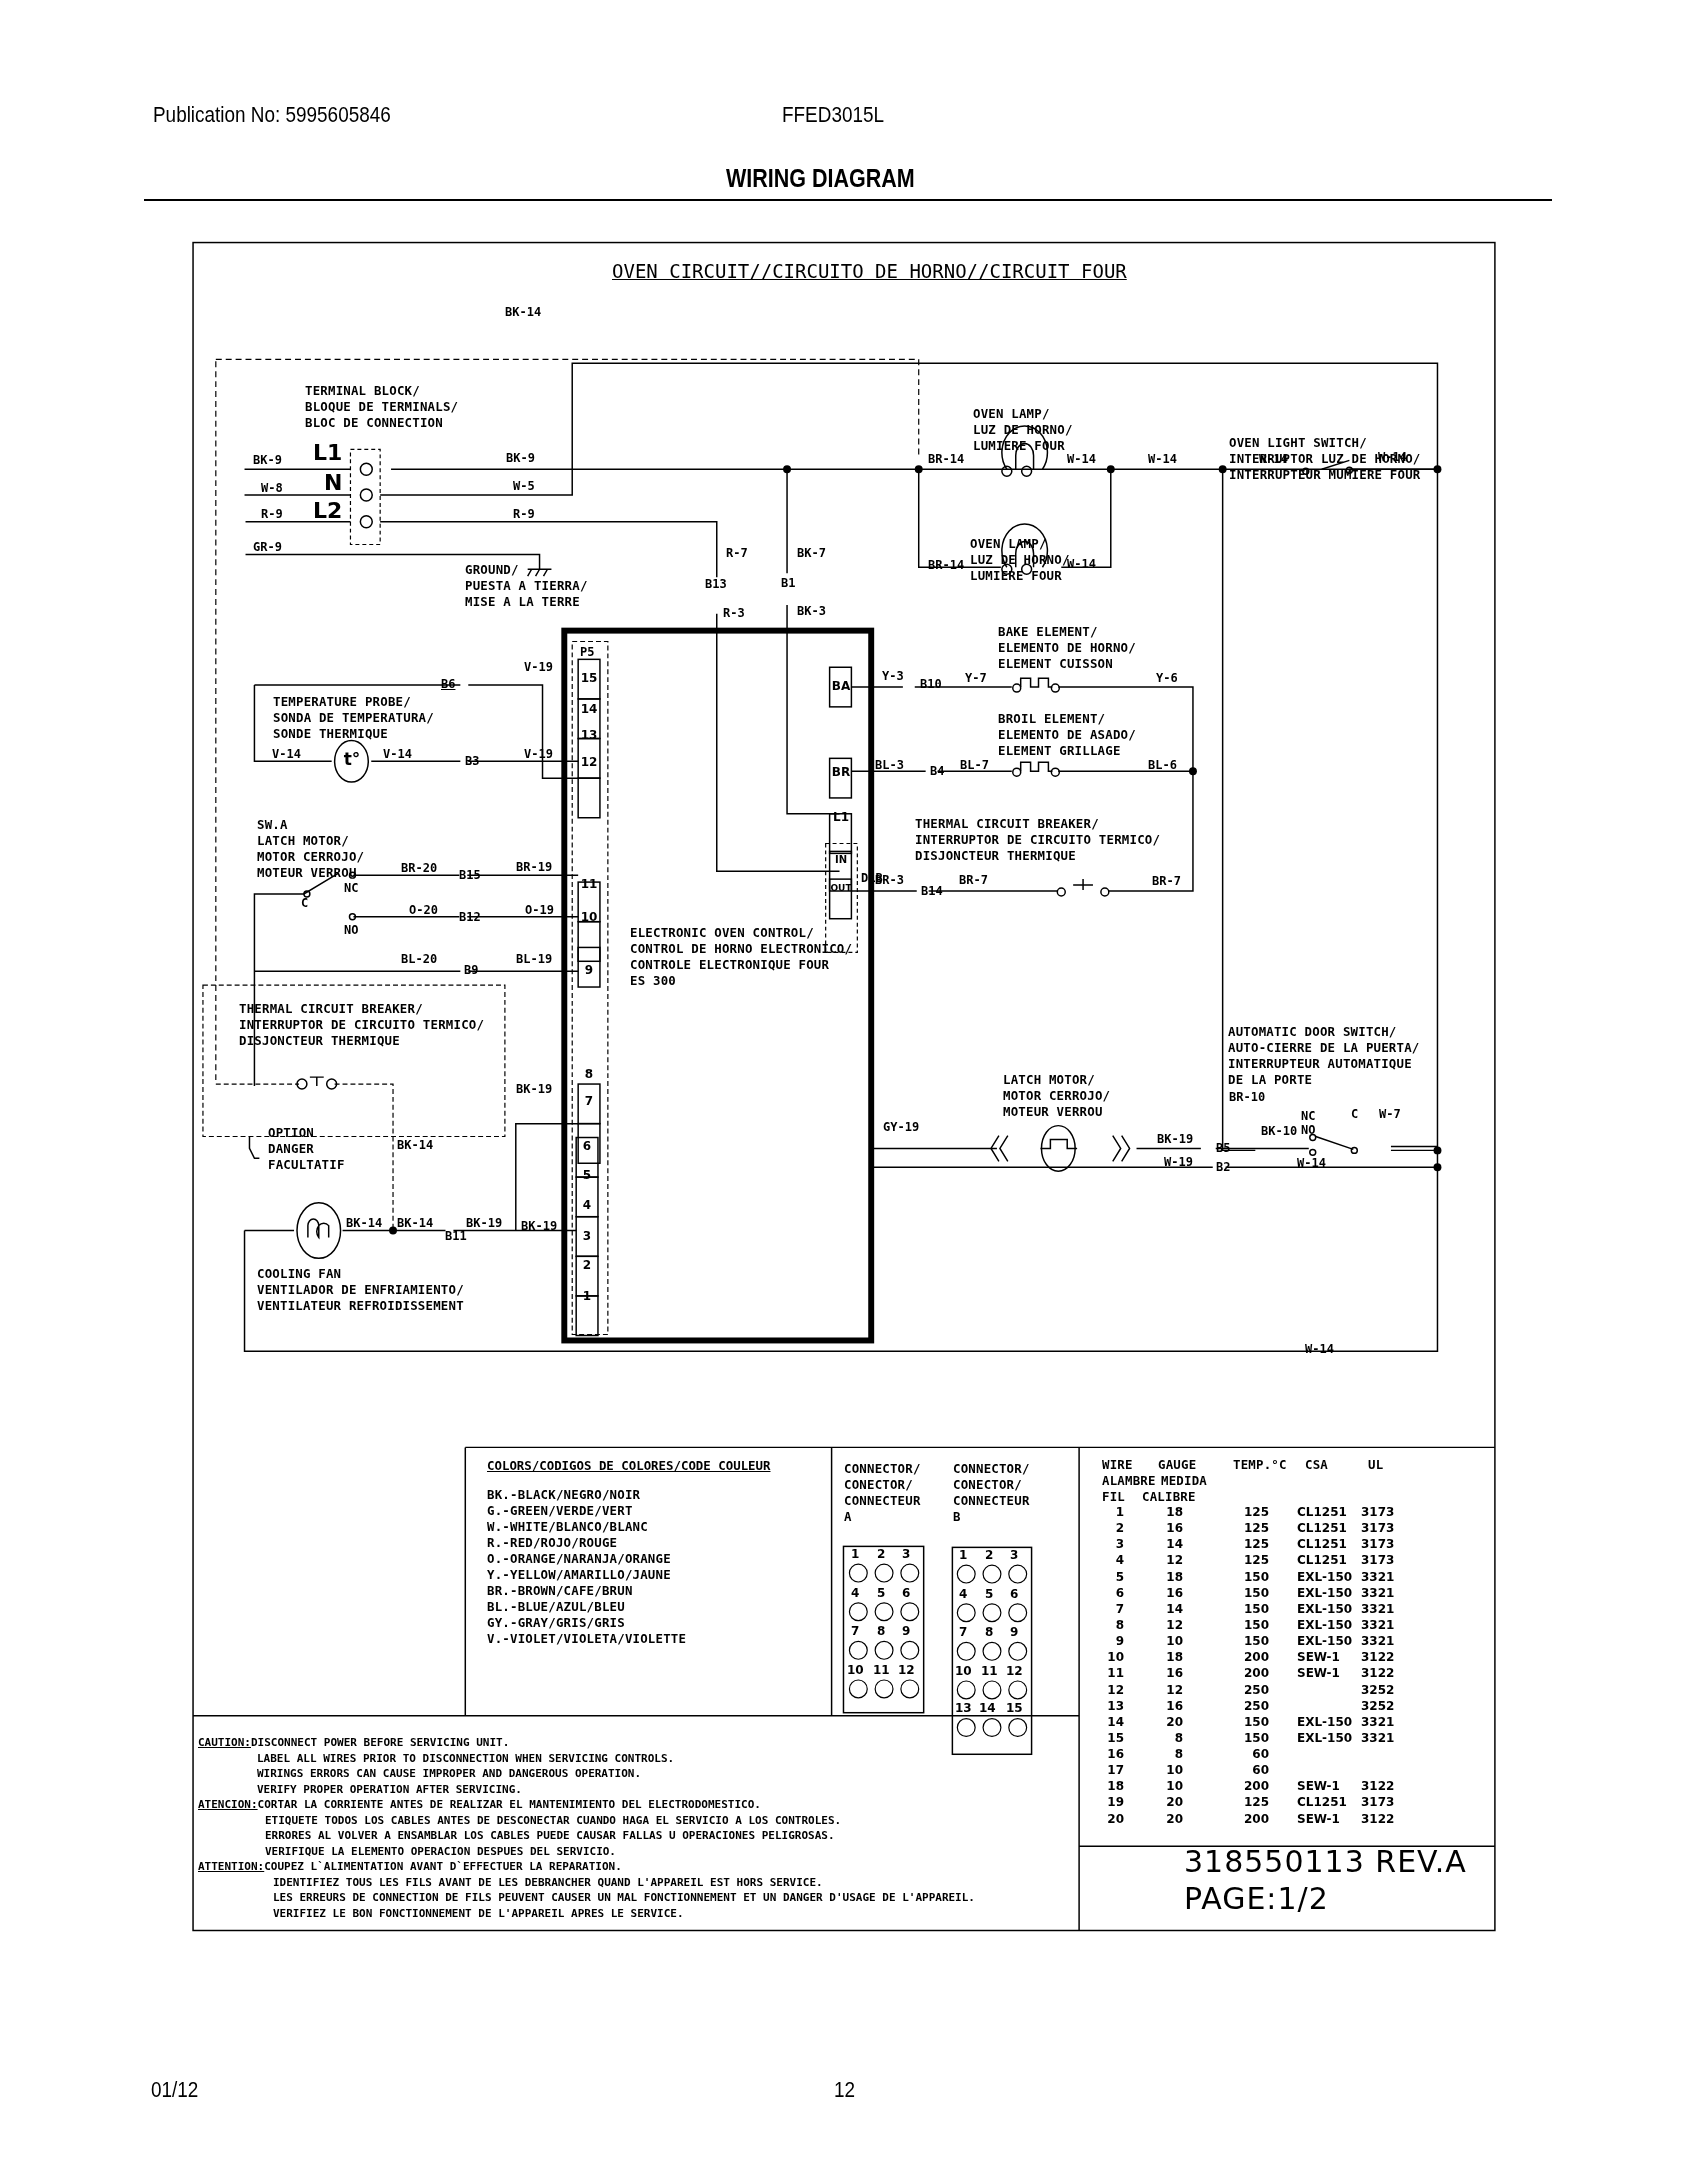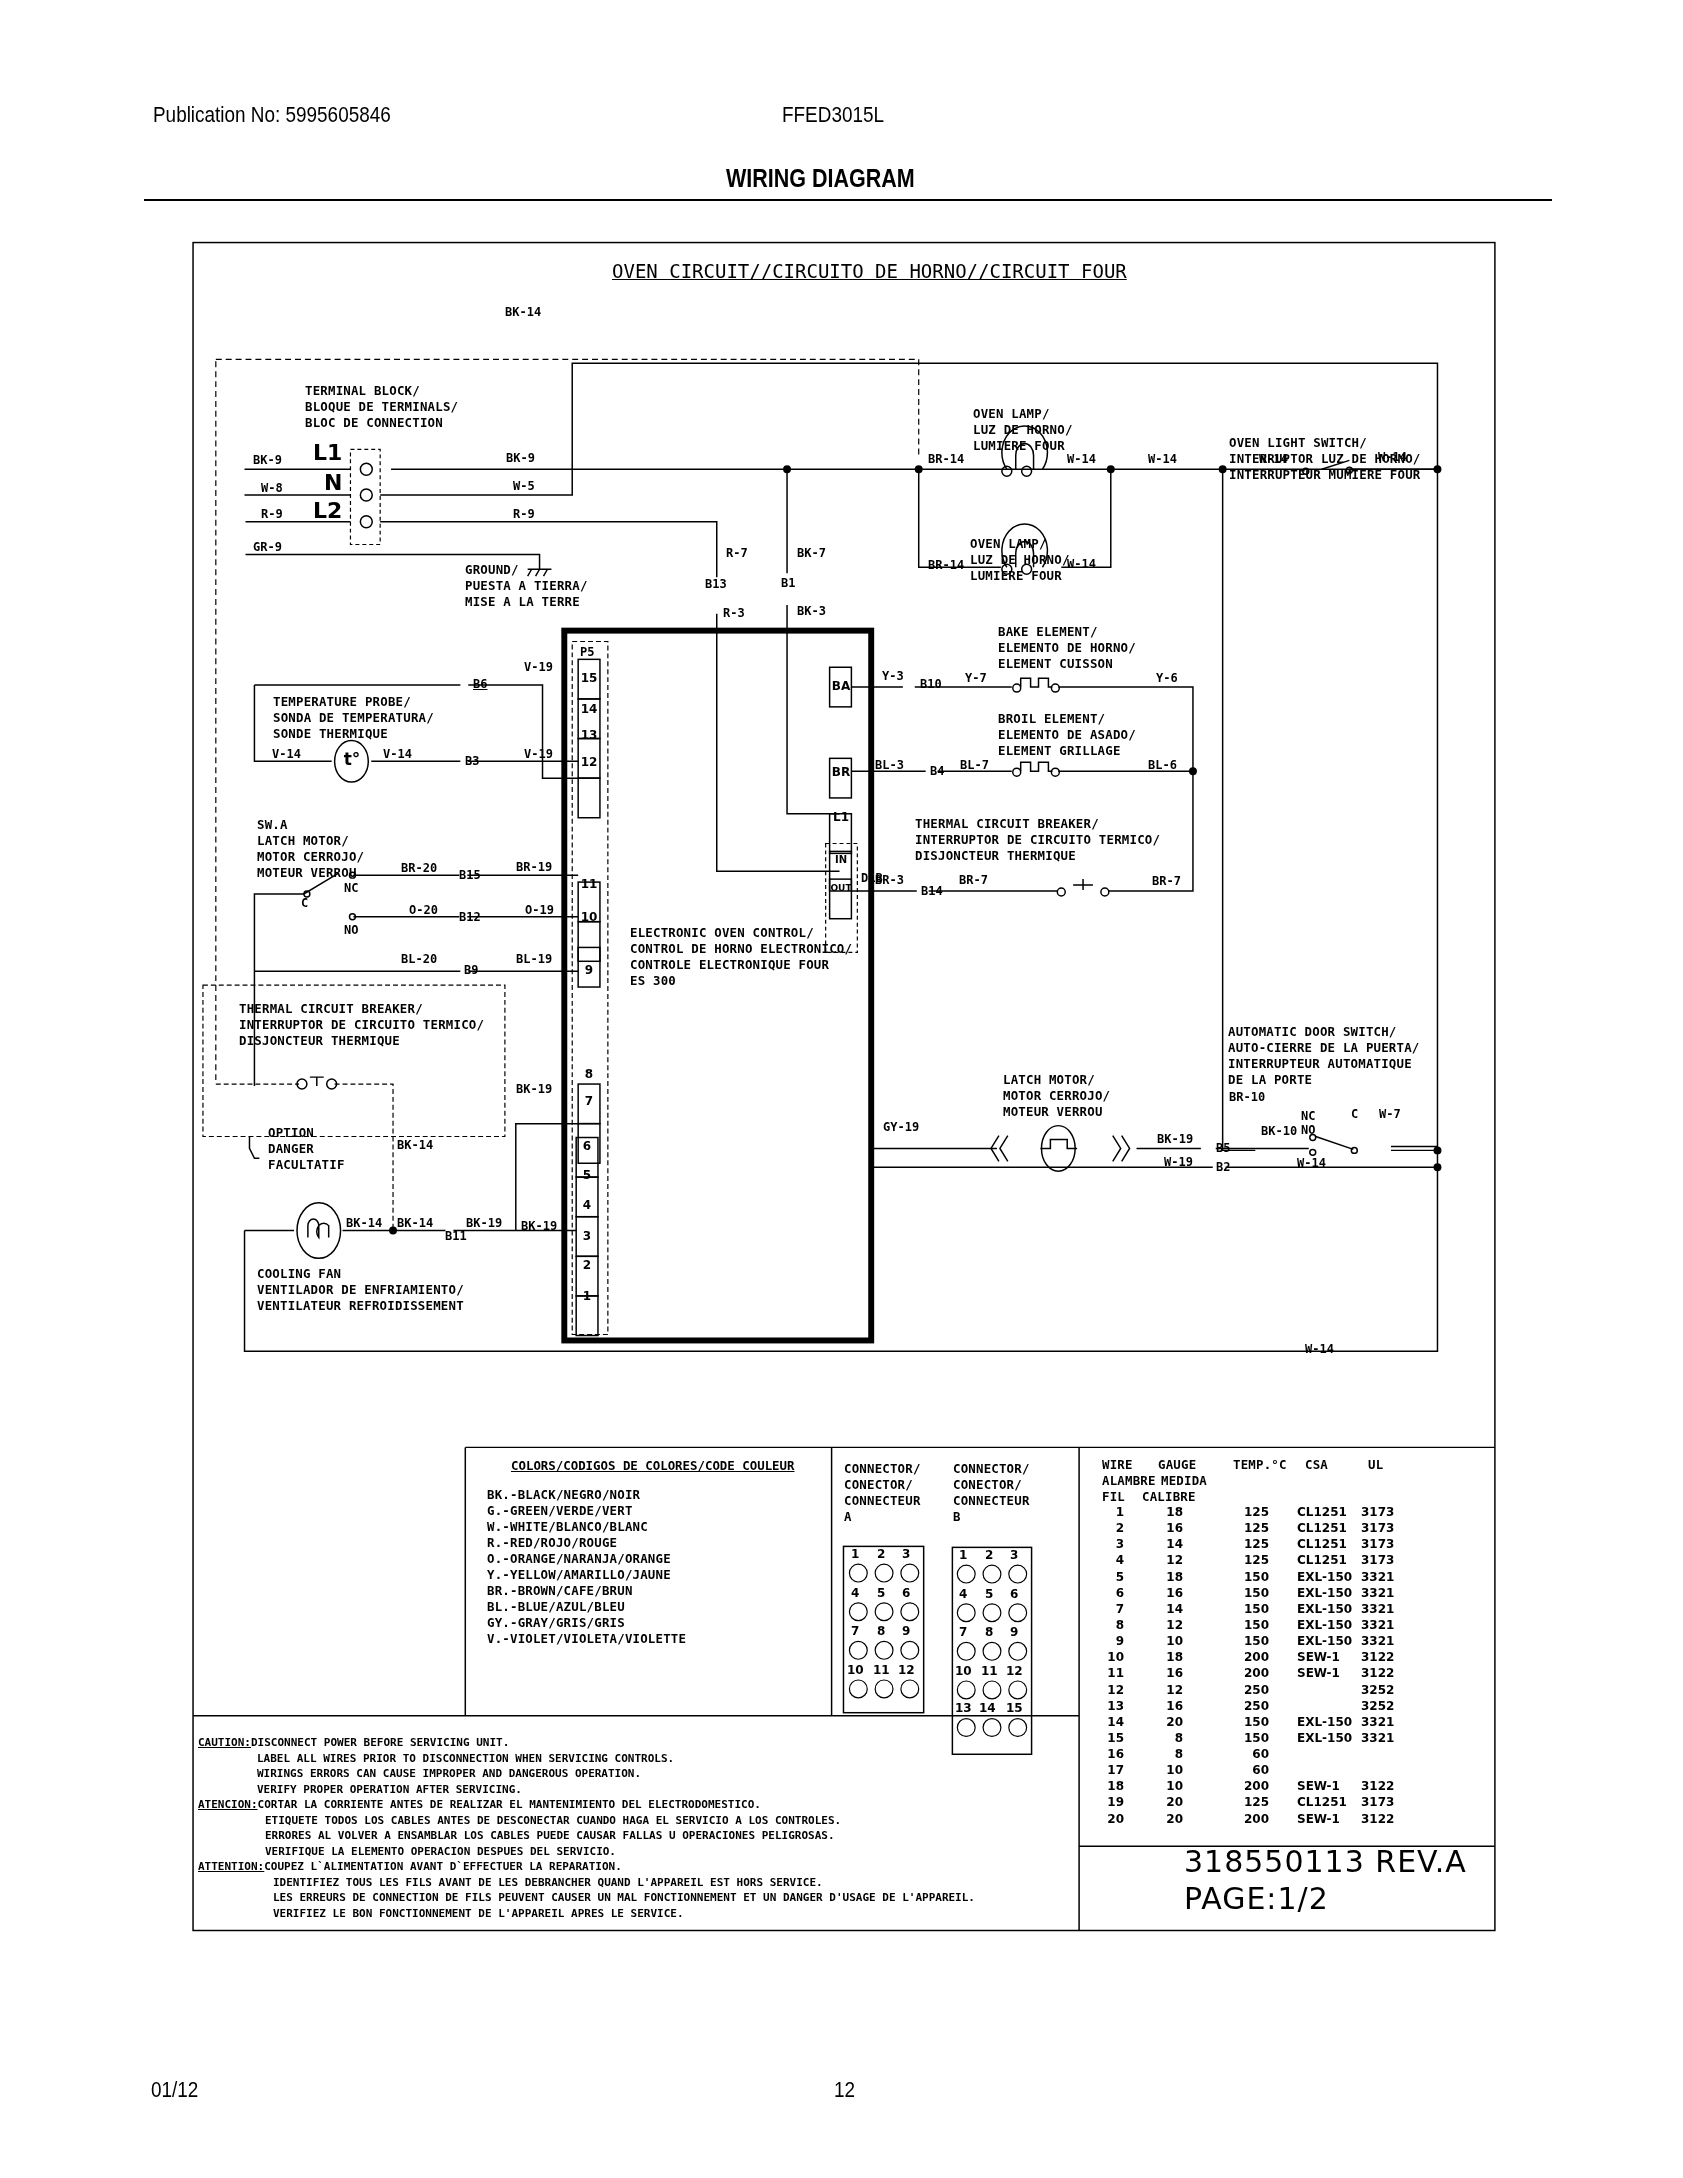--- a/index.html
+++ b/index.html
@@ -5,21 +5,21 @@
   html,body{margin:0;padding:0;background:#fff;}
   body{width:1683px;height:2178px;position:relative;overflow:hidden;font-family:"Liberation Sans",sans-serif;color:#000;}
   .abs{position:absolute;white-space:nowrap;}
   .hdr{font-family:"Liberation Sans",sans-serif;font-size:22px;transform:scaleX(0.86);transform-origin:left top;}
   .title{font-family:"Liberation Sans",sans-serif;font-size:25px;font-weight:bold;transform:scaleX(0.86);transform-origin:left top;}
   .mono{font-family:"DejaVu Sans Mono",monospace;font-size:12.4px;line-height:16px;font-weight:bold;letter-spacing:0.2px;}
   .lbl{font-family:"DejaVu Sans Mono",monospace;font-size:12px;font-weight:bold;}
   .pin{font-family:"DejaVu Sans",sans-serif;font-size:12px;font-weight:bold;text-align:center;}
   .big{font-family:"DejaVu Sans",sans-serif;font-size:22px;font-weight:bold;}
   .oventitle{font-family:"DejaVu Sans Mono",monospace;font-size:19px;text-decoration:underline;}
-  .legend-title{font-family:"DejaVu Sans Mono",monospace;font-size:12.4px;font-weight:bold;text-decoration:underline;margin-left:24px;}
+  .legend-title{font-family:"DejaVu Sans Mono",monospace;font-size:12.4px;font-weight:bold;text-decoration:underline;}
   .doc{font-family:"DejaVu Sans",sans-serif;font-size:30px;letter-spacing:1px;}
   svg{position:absolute;left:0;top:0;}
   .ml{display:block;}
   .tbl{font-family:"DejaVu Sans",sans-serif;font-size:12px;font-weight:bold;}
   .tbl .r{position:absolute;left:0;height:16px;}
   .tbl span{position:absolute;}
   .caution{font-family:"DejaVu Sans Mono",monospace;font-size:11px;font-weight:bold;line-height:15.5px;}
   .u{text-decoration:underline;}
 </style>
 </head>
@@ -276,21 +276,21 @@
   <span class="ml">CONTROLE ELECTRONIQUE FOUR</span>
   <span class="ml">ES 300</span>
 </div>
 
 <div class="abs mono" style="left:273px;top:694px;">
   <span class="ml">TEMPERATURE PROBE/</span>
   <span class="ml">SONDA DE TEMPERATURA/</span>
   <span class="ml">SONDE THERMIQUE</span>
 </div>
 <div class="abs lbl" style="left:524px;top:660px;">V-19</div>
-<div class="abs lbl" style="left:473px;top:677px;text-decoration:underline;">B6</div>
+<div class="abs lbl" style="left:441px;top:677px;text-decoration:underline;">B6</div>
 <div class="abs lbl" style="left:272px;top:747px;">V-14</div>
 <div class="abs lbl" style="left:383px;top:747px;">V-14</div>
 <div class="abs lbl" style="left:465px;top:754px;">B3</div>
 <div class="abs lbl" style="left:524px;top:747px;">V-19</div>
 <div class="abs pin" style="left:339px;top:749px;width:26px;font-size:17px;">t°</div>
 
 <div class="abs mono" style="left:257px;top:817px;">
   <span class="ml">SW.A</span>
   <span class="ml">LATCH MOTOR/</span>
   <span class="ml">MOTOR CERROJO/</span>

